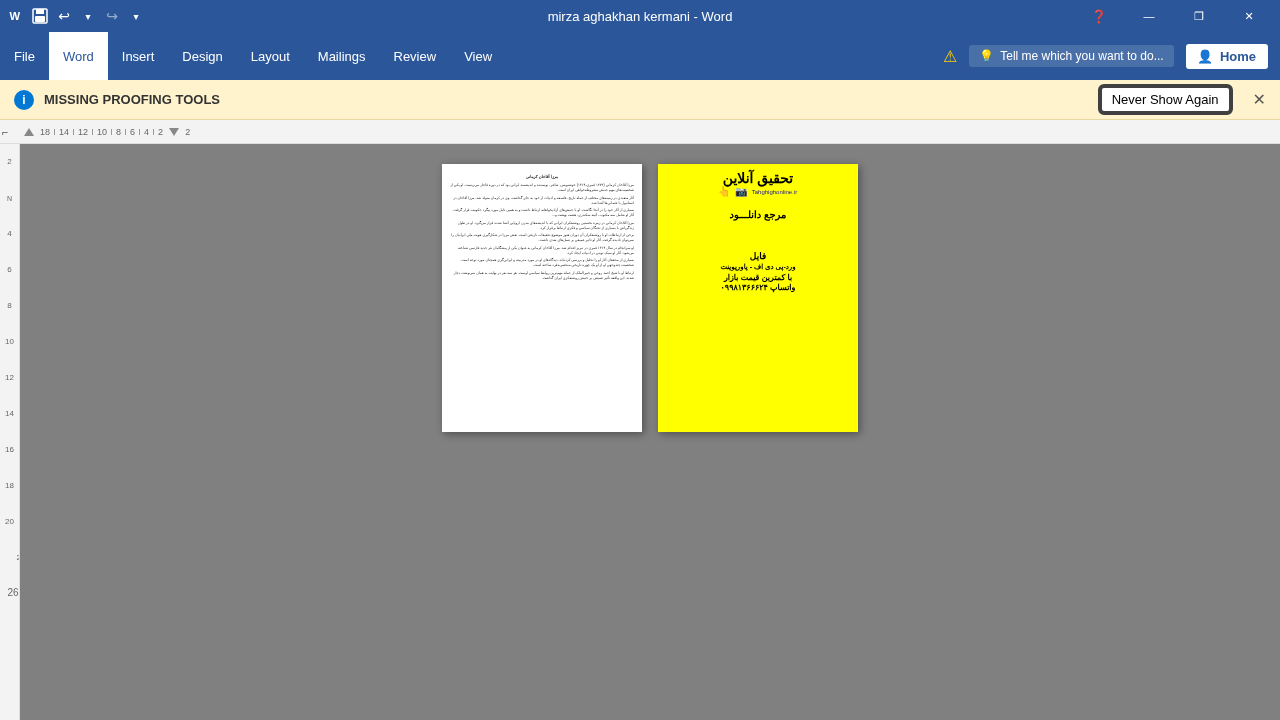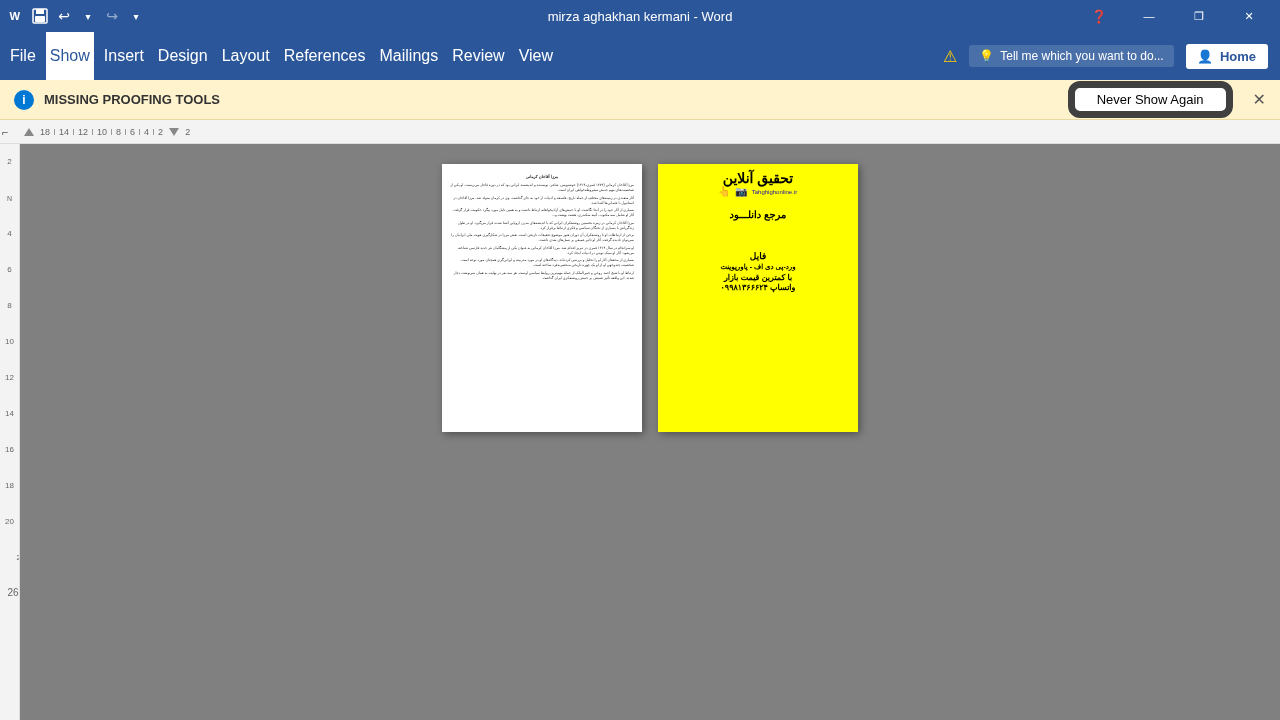--- a/index.html
+++ b/index.html
@@ -22,28 +22,27 @@
     .titlebar-btn { width: 46px; height: 32px; display: flex; align-items: center; justify-content: center; cursor: pointer; font-size: 11px; }
 
     
     #ribbon {
       height: 48px;
       background: #2b579a;
       display: flex;
       align-items: stretch;
     }
     .ribbon-tab {
-      padding: 0 4px;
+      padding: 0 14px;
       display: flex;
       align-items: center;
       color: white;
-      font-size: 16px;
+      font-size: 13px;
       cursor: pointer;
       position: relative;
-      margin-left: 6px;
     }
     .ribbon-tab.active {
       background: white;
       color: #2b579a;
     }
     #ribbon-right {
       margin-left: auto;
       display: flex;
       align-items: center;
       padding: 0 12px;
@@ -90,26 +89,26 @@
       background: #0078d4;
       border-radius: 50%;
       display: flex; align-items: center; justify-content: center;
       color: white; font-size: 12px; font-weight: bold;
       flex-shrink: 0;
     }
     .notif-text-bold { font-weight: 700; font-size: 13px; color: #333; margin-right: 6px; }
     .notif-text { font-size: 13px; color: #333; }
     .notif-btn {
       margin-left: auto;
-      border: 7px solid #404040;
+      border: 4px solid #404040;
       background: white;
-      padding: 4px 22px;
+      padding: 4px 10px;
       font-size: 13px;
       cursor: pointer;
-      border-radius: 12px;
+      border-radius: 6px;
     }
     .notif-close {
       margin-left: 10px;
       font-size: 16px;
       cursor: pointer;
       color: #555;
       background: none;
       border: none;
     }
 
@@ -241,25 +240,24 @@
   <div id="titlebar-right">
     <div class="titlebar-btn" style="font-size:13px;">❓</div>
     <div class="titlebar-btn">—</div>
     <div class="titlebar-btn">❐</div>
     <div class="titlebar-btn close-btn">✕</div>
   </div>
 </div>
 
 <div id="ribbon">
   <div class="ribbon-tab">File</div>
-  <div class="ribbon-tab active">Show</div>
+  <div class="ribbon-tab active">Word</div>
   <div class="ribbon-tab">Insert</div>
   <div class="ribbon-tab">Design</div>
   <div class="ribbon-tab">Layout</div>
-  <div class="ribbon-tab">References</div>
   <div class="ribbon-tab">Mailings</div>
   <div class="ribbon-tab">Review</div>
   <div class="ribbon-tab">View</div>
   <div id="ribbon-right">
     <span class="warning-icon">⚠</span>
     <div class="ribbon-tell">
       <span>💡</span>
       <span>Tell me which you want to do...</span>
     </div>
     <button class="ribbon-share-btn">

